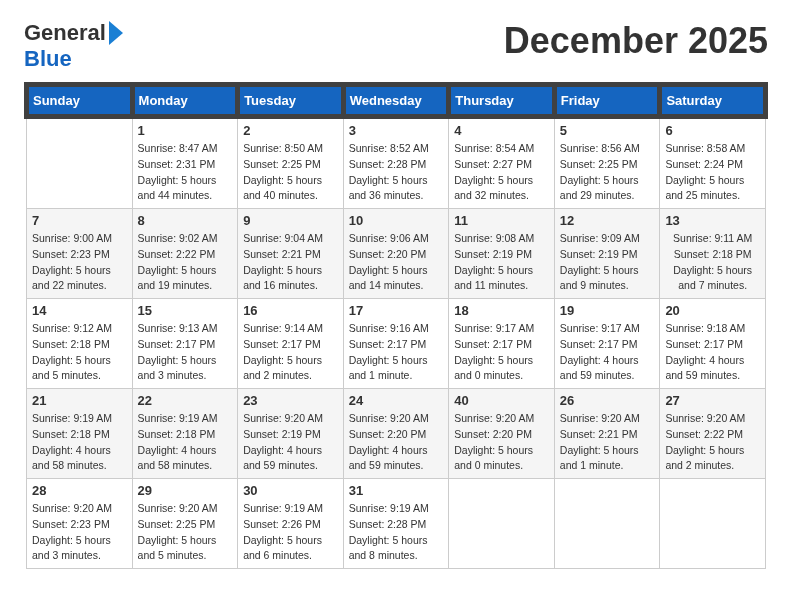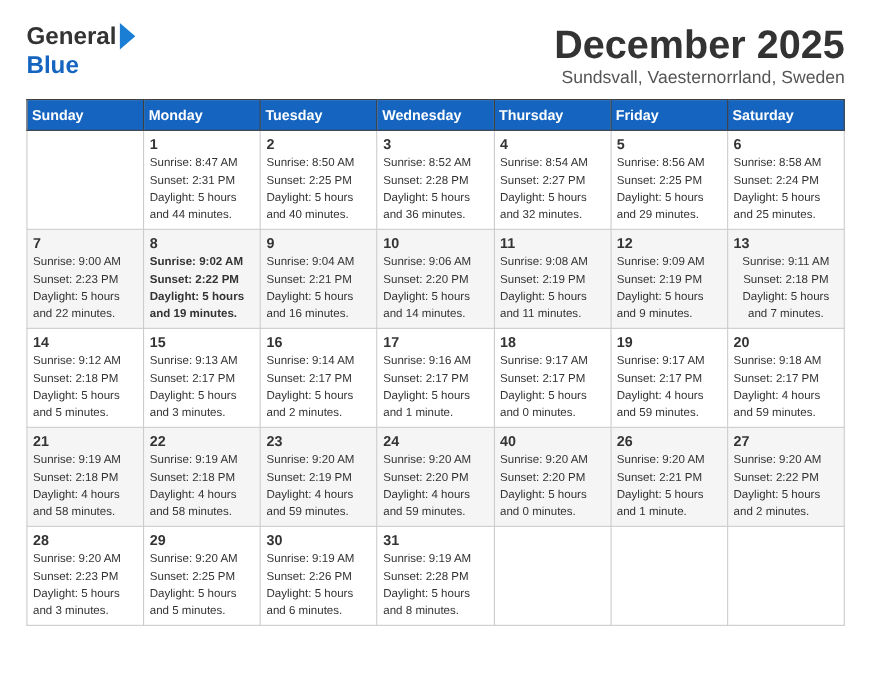--- a/index.html
+++ b/index.html
@@ -53,21 +53,21 @@
       border-collapse: collapse;
       table-layout: fixed;
     }
     thead tr th {
       background: #1565C0;
       color: #fff;
       font-size: 13px;
       font-weight: bold;
       padding: 6px 4px;
       text-align: left;
-      border: 1px solid #404040;
+      border: 5px solid #404040;
     }
     tbody tr td {
       border: 1px solid #ccc;
       vertical-align: top;
       padding: 4px 5px;
       font-size: 11px;
       color: #333;
       min-height: 80px;
       height: 90px;
     }
@@ -98,21 +98,20 @@
 <div class="header-area">
   <div class="logo">
     <div class="logo-row">
       <span class="logo-text-general">General</span>
       <span style="display:inline-block; width:0; height:0; border-top:12px solid transparent; border-bottom:12px solid transparent; border-left:14px solid #1a7fd4; margin-left:3px; vertical-align:middle;"></span>
     </div>
     <span class="logo-text-blue">Blue</span>
   </div>
   <div class="title-area">
     <div class="month-title">December 2025</div>
-    <div class="location-title">Sundsvall, Vaesternorrland, Sweden</div>
   </div>
 </div>
 
 <table>
   <thead>
     <tr id="thead-row">
     <th>Sunday</th>
         <th>Monday</th>
         <th>Tuesday</th>
         <th>Wednesday</th>
@@ -163,21 +162,21 @@
       </tr>
       <tr>
         <td>
           <div class="day-number">7</div>
           <div class="day-detail" style="white-space: pre-line;">Sunrise: 9:00 AM
 Sunset: 2:23 PM
 Daylight: 5 hours and 22 minutes.</div>
         </td>
         <td>
           <div class="day-number">8</div>
-          <div class="day-detail" style="white-space: pre-line; font-weight: bold;">Sunrise: 9:02 AM
+          <div class="day-detail" style="white-space: pre-line;">Sunrise: 9:02 AM
 Sunset: 2:22 PM
 Daylight: 5 hours and 19 minutes.</div>
         </td>
         <td>
           <div class="day-number">9</div>
           <div class="day-detail" style="white-space: pre-line;">Sunrise: 9:04 AM
 Sunset: 2:21 PM
 Daylight: 5 hours and 16 minutes.</div>
         </td>
         <td>

